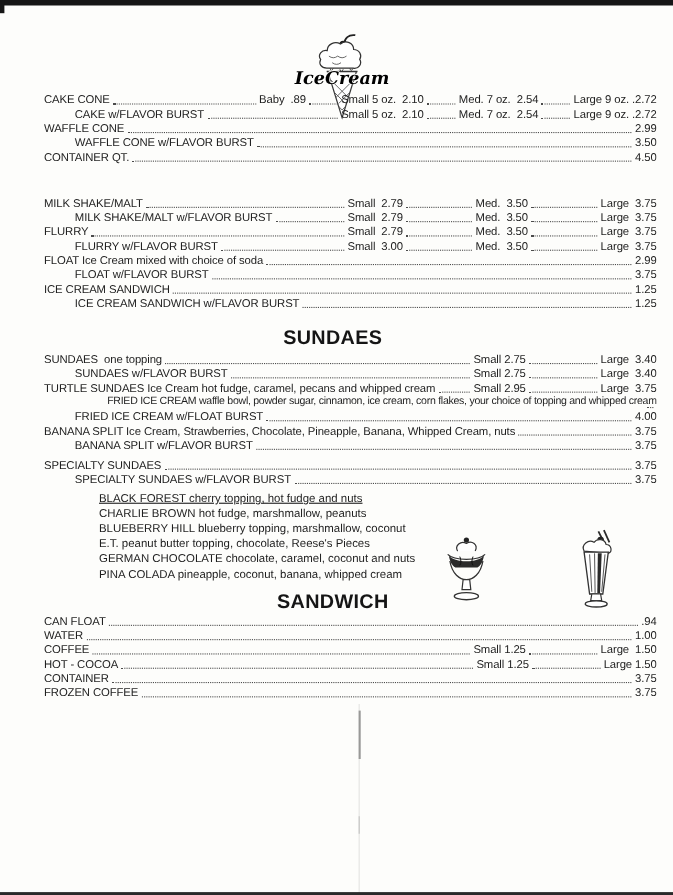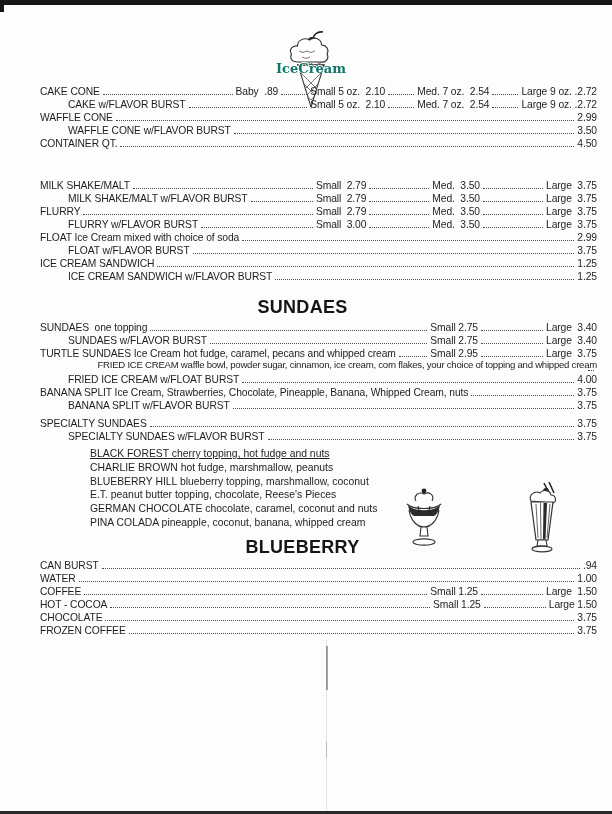--- a/index.html
+++ b/index.html
@@ -14,22 +14,22 @@
   .edge-nub{position:absolute;top:0;left:0;width:4px;height:12px;background:#161616;}
   .fold-line{position:absolute;left:326px;top:640px;width:1px;height:174px;background:rgba(0,0,0,0.10);}
   .fold-dark{position:absolute;left:326px;top:646px;width:2px;height:44px;background:rgba(0,0,0,0.35);}
   .fold-mid{position:absolute;left:326px;top:742px;width:1px;height:16px;background:rgba(0,0,0,0.18);}
 
   
   .logo{position:absolute;top:28px;left:276px;width:70px;height:84px;}
   .logo svg{position:absolute;top:0;left:0;}
   .logo-text{
     position:absolute;top:33px;left:50%;transform:translateX(-50%);
-    font-family:"DejaVu Serif", serif; font-weight:bold;
-    font-size:13px; color:#0f766e; white-space:pre;
+    font-family:"DejaVu Serif", serif; font-style:italic; font-weight:bold;
+    font-size:16px; color:#000000; white-space:pre;
     text-shadow:-1px 0 0 #fdfdfb, 1px 0 0 #fdfdfb, 0 -1px 0 #fdfdfb;
   }
 
   
   .menu{position:absolute;top:84px;left:40px;width:557px;}
   .menu-section{width:100%;}
   .sec-shakes{margin-top:29px;}
   .sec-sundaes{margin-top:18px;}
   .sec-beverages{margin-top:10px;}
   .heading{
@@ -243,23 +243,23 @@
           <span class="price">3.75</span>
         </div>
         <div class="plain firstflavor">BLACK FOREST cherry topping, hot fudge and nuts</div>
         <div class="plain">CHARLIE BROWN hot fudge, marshmallow, peanuts</div>
         <div class="plain">BLUEBERRY HILL blueberry topping, marshmallow, coconut</div>
         <div class="plain">E.T. peanut butter topping, chocolate, Reese's Pieces</div>
         <div class="plain">GERMAN CHOCOLATE chocolate, caramel, coconut and nuts</div>
         <div class="plain">PINA COLADA pineapple, coconut, banana, whipped cream</div>
       </section>
       <section class="menu-section sec-beverages">
-        <div class="heading">BLUEBERRY</div>
-        <div class="row">
-          <span class="name">CAN BURST</span>
+        <div class="heading">SANDWICH</div>
+        <div class="row">
+          <span class="name">CAN FLOAT</span>
           <span class="lead first"></span>
           <span class="price">.94</span>
         </div>
         <div class="row">
           <span class="name">WATER</span>
           <span class="lead first"></span>
           <span class="price">1.00</span>
         </div>
         <div class="row">
           <span class="name">COFFEE</span>
@@ -269,21 +269,21 @@
           <span class="price">Large  1.50</span>
         </div>
         <div class="row">
           <span class="name">HOT - COCOA</span>
           <span class="lead first"></span>
           <span class="col">Small 1.25</span>
           <span class="lead mid"></span>
           <span class="price">Large 1.50</span>
         </div>
         <div class="row">
-          <span class="name">CHOCOLATE</span>
+          <span class="name">CONTAINER</span>
           <span class="lead first"></span>
           <span class="price">3.75</span>
         </div>
         <div class="row">
           <span class="name">FROZEN COFFEE</span>
           <span class="lead first"></span>
           <span class="price">3.75</span>
         </div>
       </section>
     </div>

